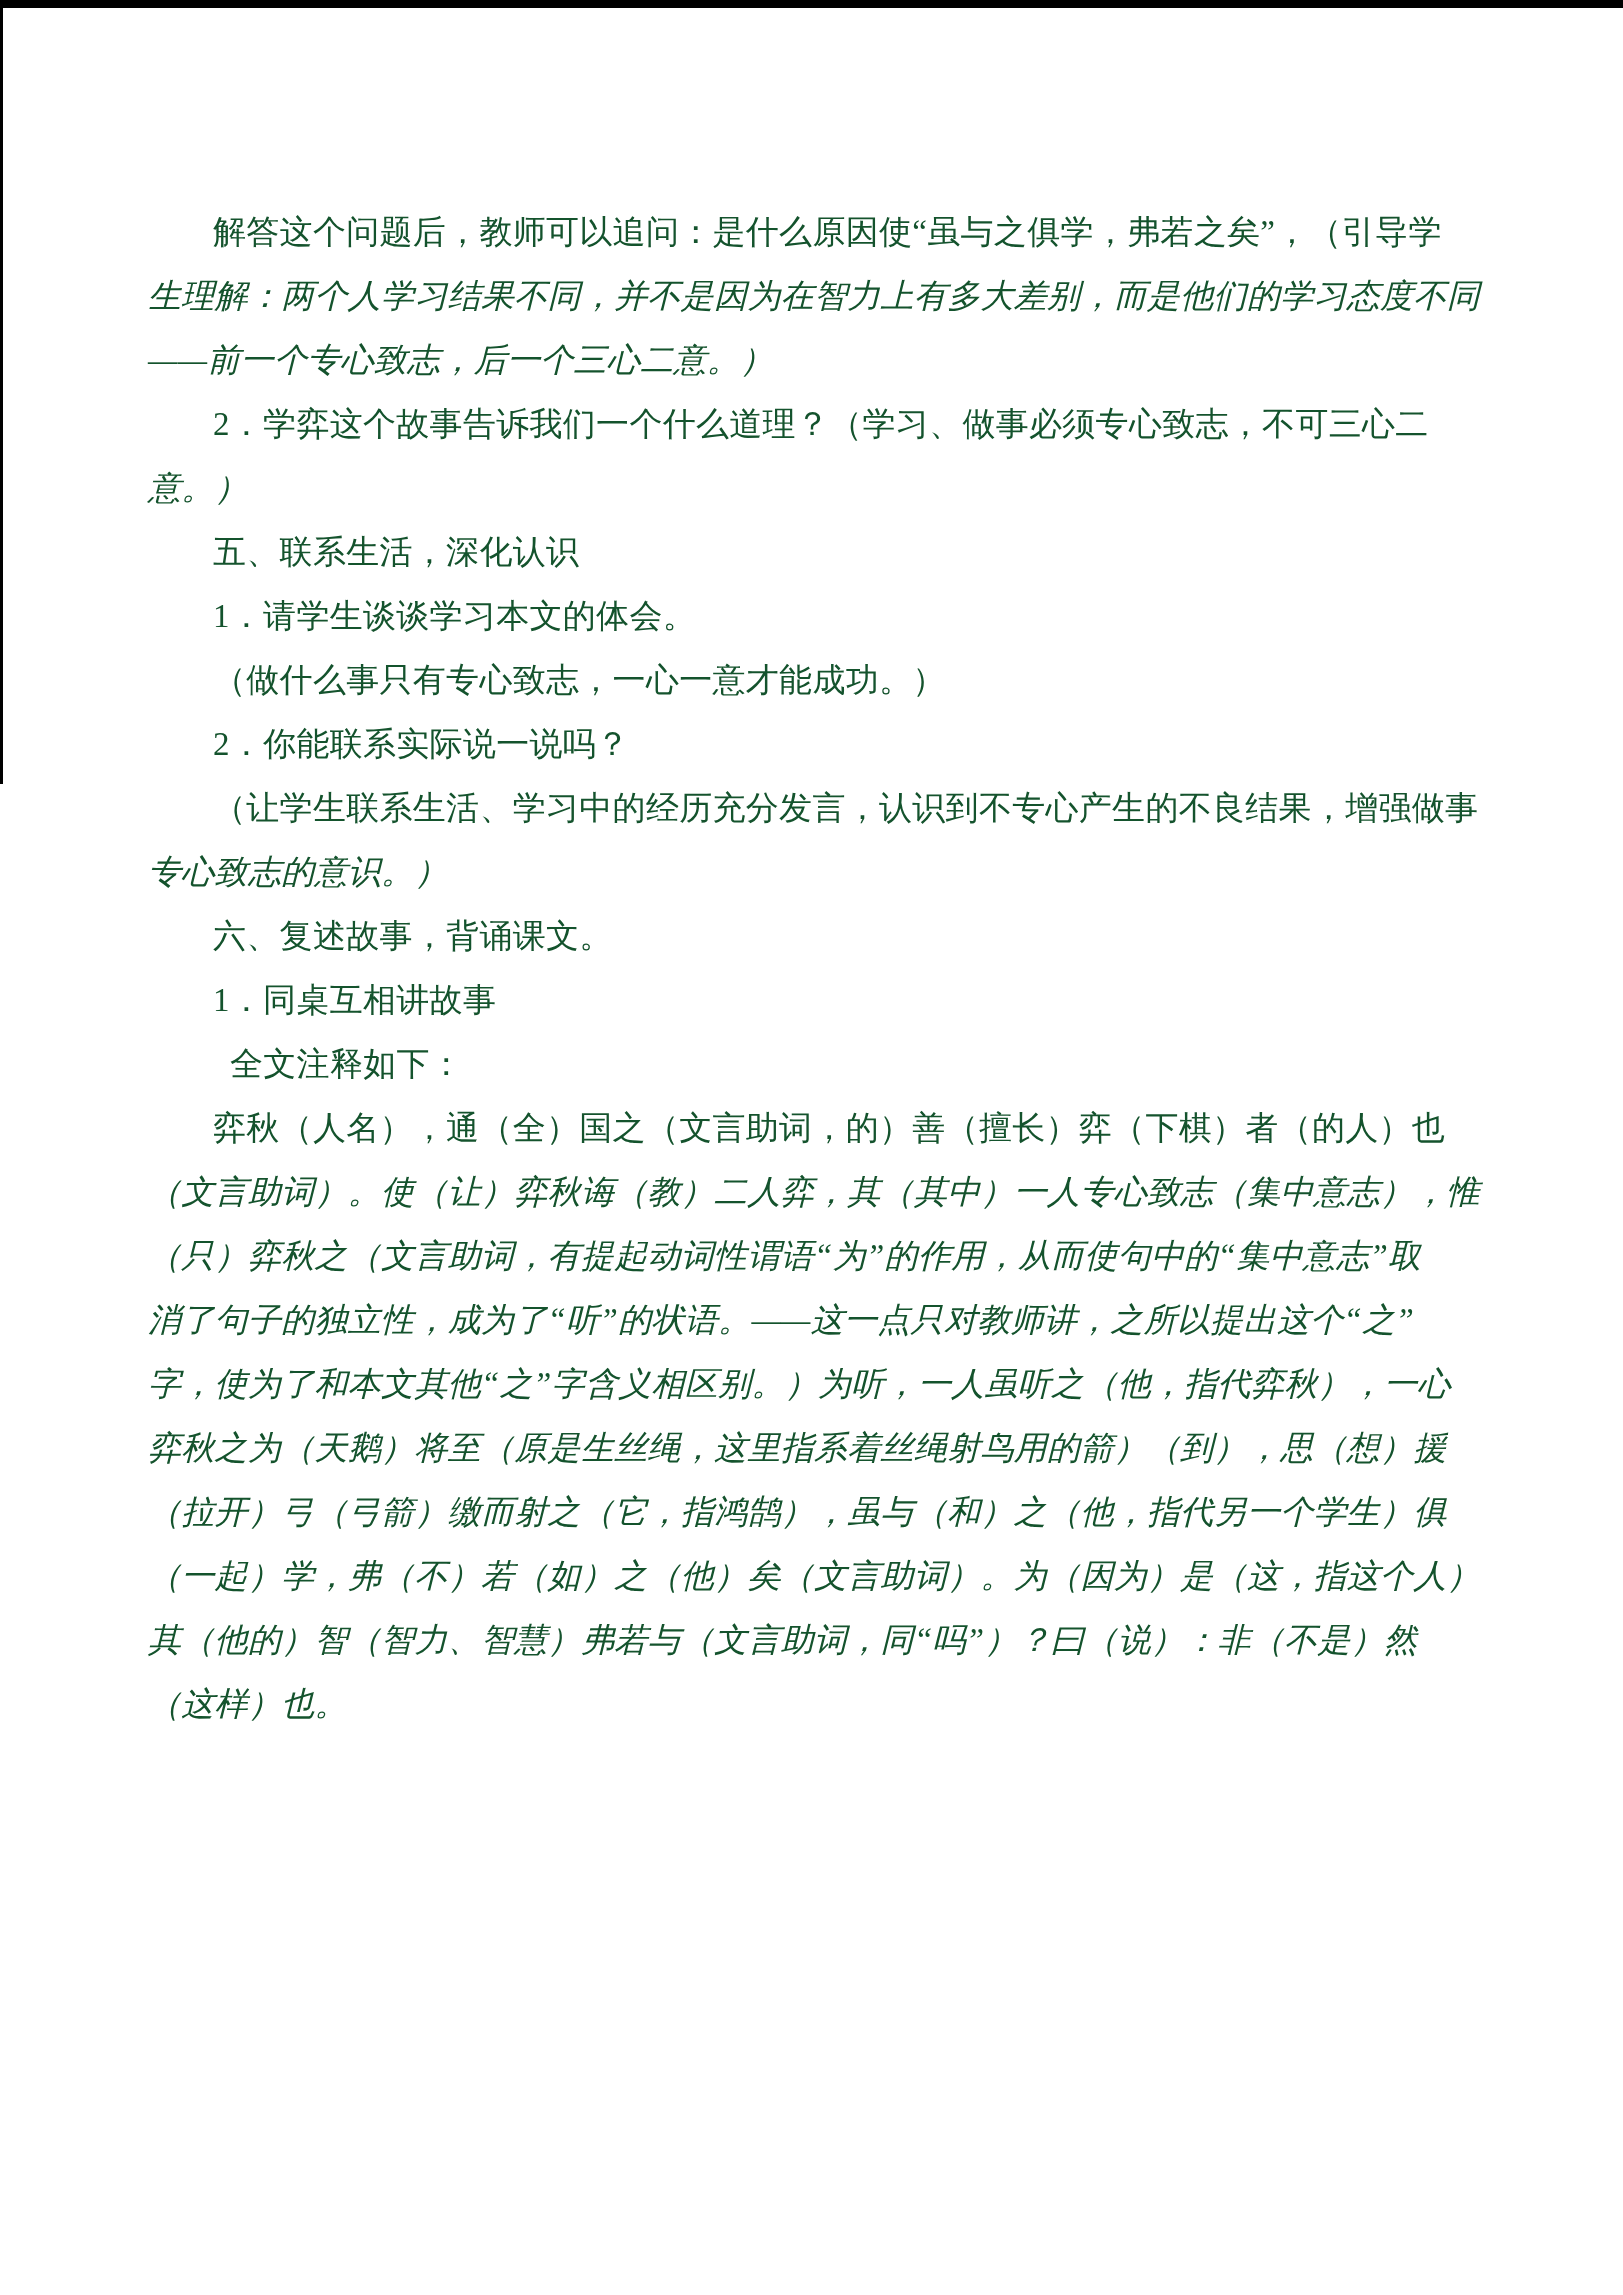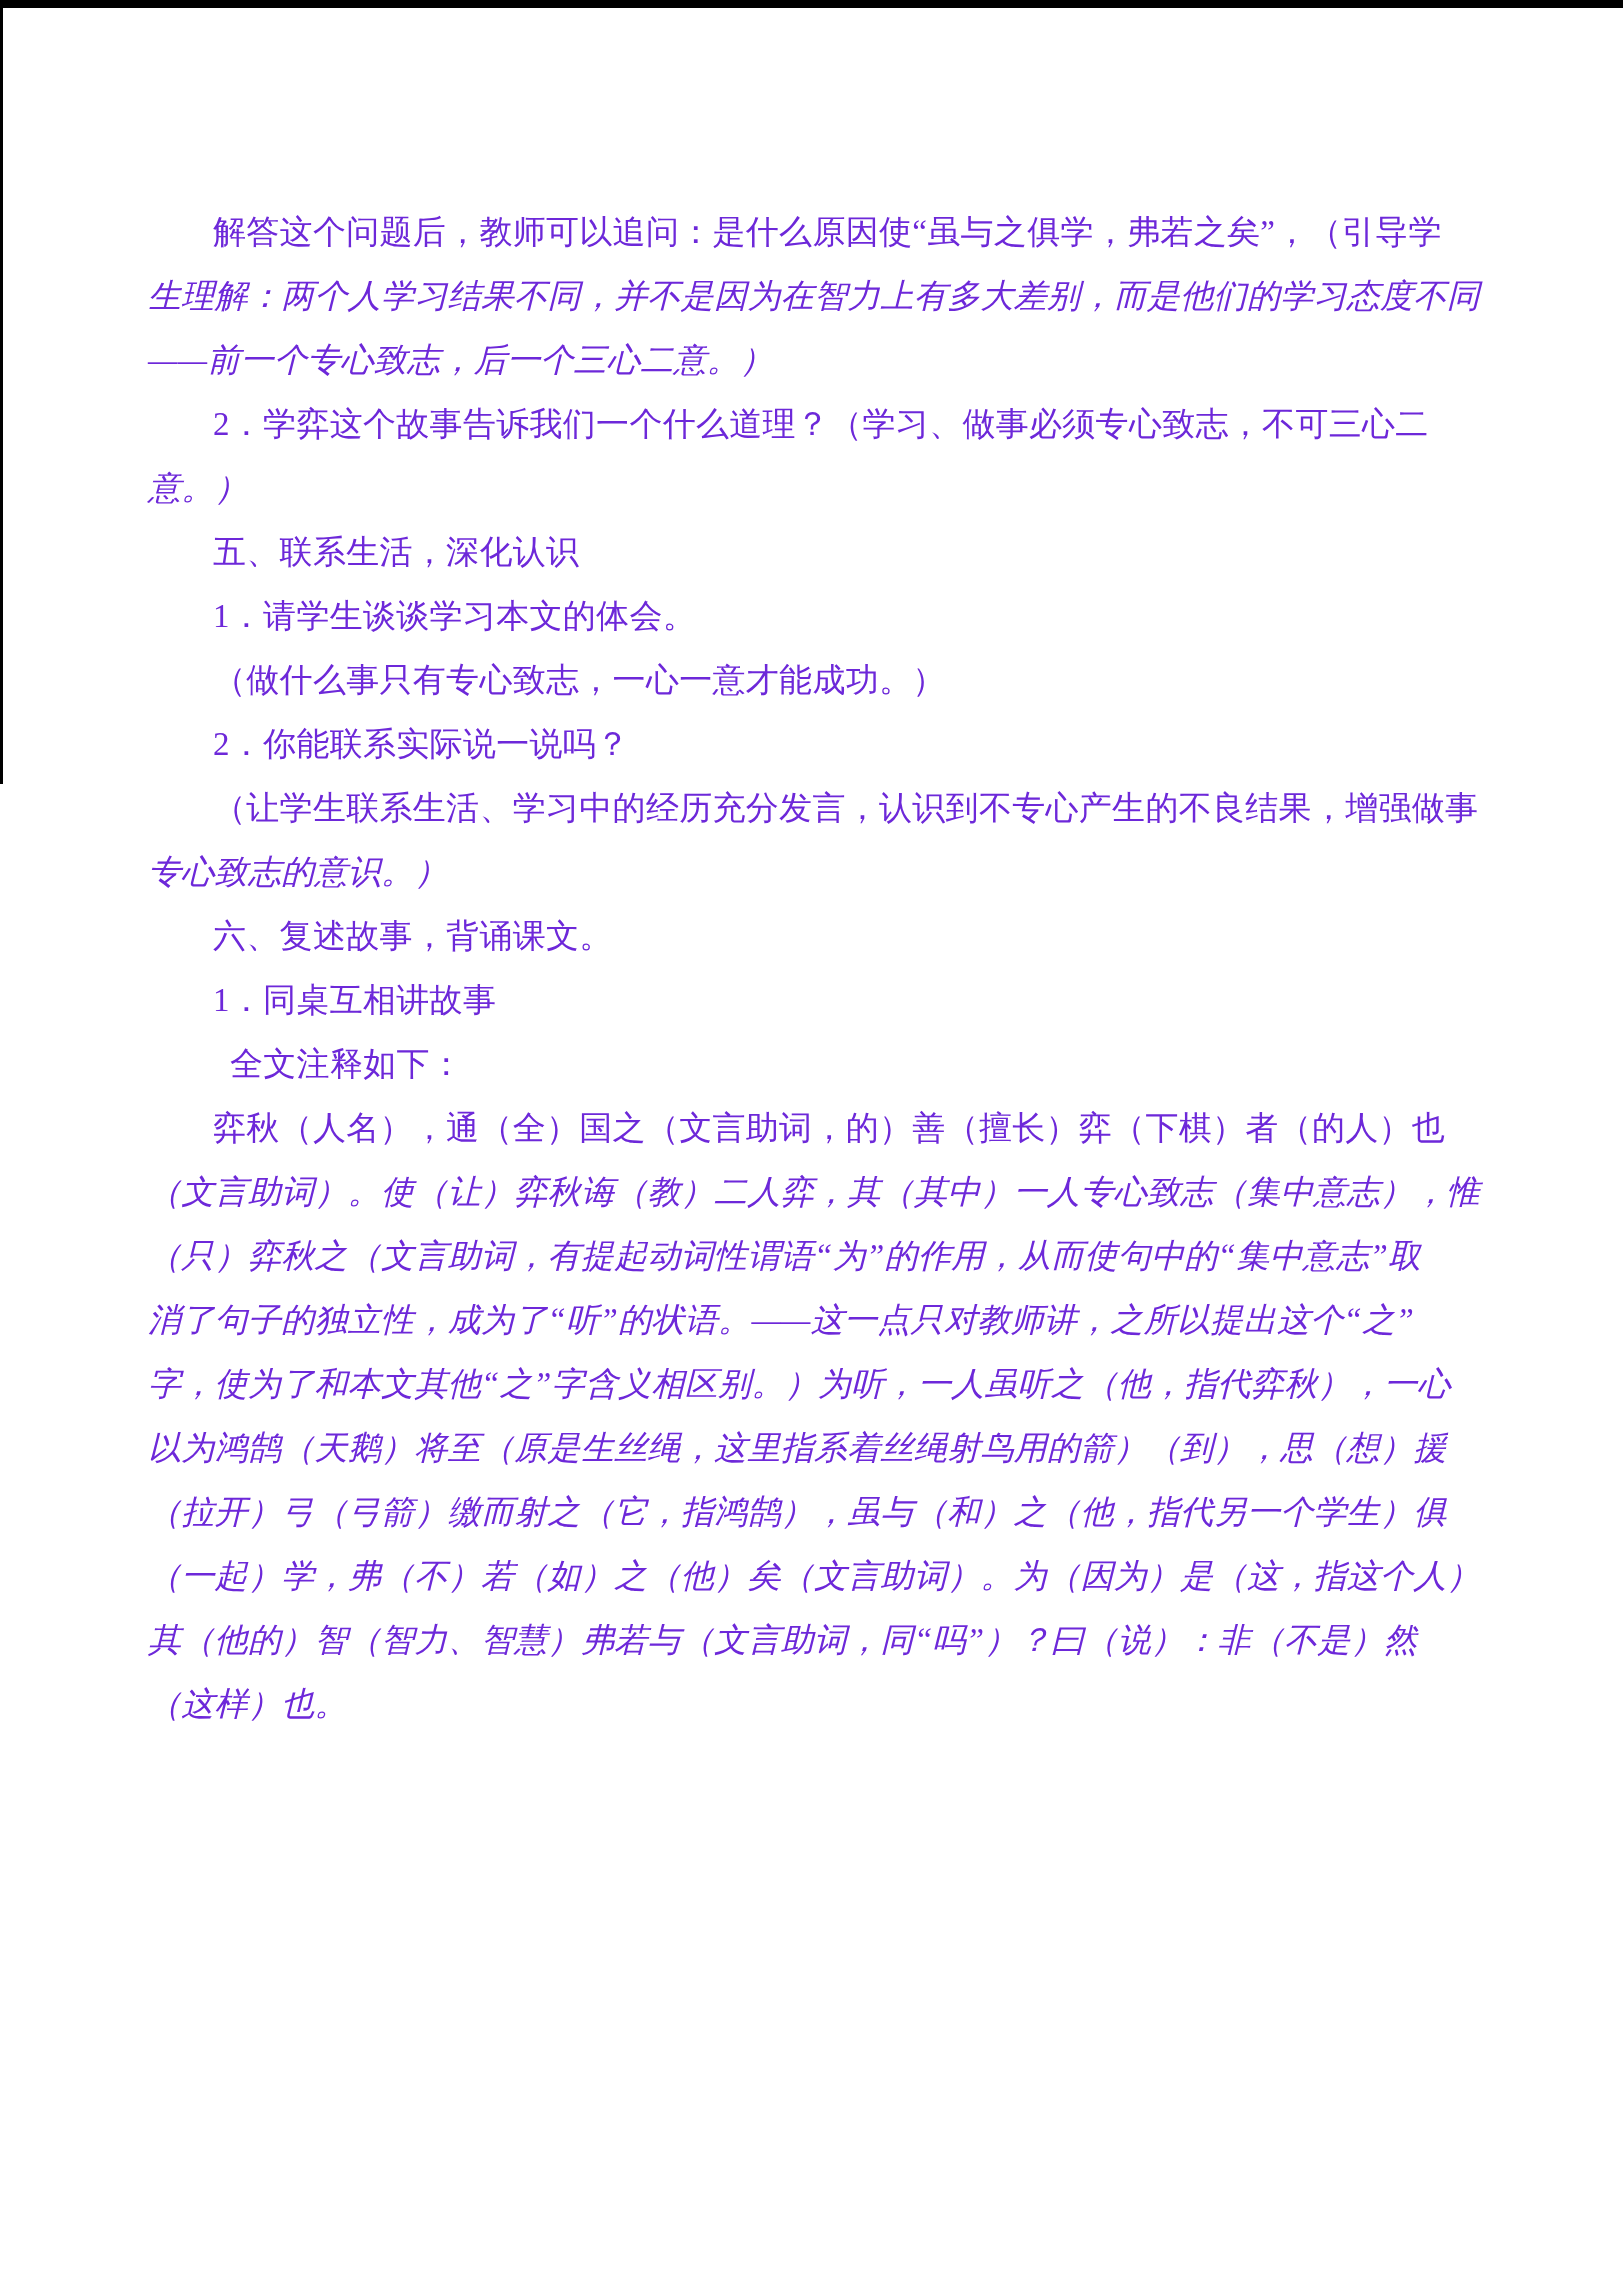--- a/index.html
+++ b/index.html
@@ -31,21 +31,21 @@
     height: 784px;
     background: #000000;
   }
   .doc-body {
     position: absolute;
     left: 148px;
     top: 200px;
     width: 1360px;
     font-size: 33px;
     line-height: 64px;
-    color: #6d28d9;
+    color: #14532d;
     letter-spacing: 0.3px;
   }
   .text-line {
     height: 64px;
     white-space: nowrap;
   }
   .indent-0   { padding-left: 0; font-style: italic; }
   .indent-2   { padding-left: 65px; }
   .indent-2_5 { padding-left: 82px; }
 </style>
@@ -68,20 +68,20 @@
       <div class="text-line indent-2">（让学生联系生活、学习中的经历充分发言，认识到不专心产生的不良结果，增强做事</div>
       <div class="text-line indent-0">专心致志的意识。）</div>
       <div class="text-line indent-2">六、复述故事，背诵课文。</div>
       <div class="text-line indent-2">1．同桌互相讲故事</div>
       <div class="text-line indent-2_5">全文注释如下：</div>
       <div class="text-line indent-2">弈秋（人名），通（全）国之（文言助词，的）善（擅长）弈（下棋）者（的人）也</div>
       <div class="text-line indent-0">（文言助词）。使（让）弈秋诲（教）二人弈，其（其中）一人专心致志（集中意志），惟</div>
       <div class="text-line indent-0">（只）弈秋之（文言助词，有提起动词性谓语“为”的作用，从而使句中的“集中意志”取</div>
       <div class="text-line indent-0">消了句子的独立性，成为了“听”的状语。——这一点只对教师讲，之所以提出这个“之”</div>
       <div class="text-line indent-0">字，使为了和本文其他“之”字含义相区别。）为听，一人虽听之（他，指代弈秋），一心</div>
-      <div class="text-line indent-0">以为鸿鹄（天鹅）将至（原是生丝绳，这里指系着丝绳射鸟用的箭）（到），思（想）援</div>
+      <div class="text-line indent-0">弈秋之为（天鹅）将至（原是生丝绳，这里指系着丝绳射鸟用的箭）（到），思（想）援</div>
       <div class="text-line indent-0">（拉开）弓（弓箭）缴而射之（它，指鸿鹄），虽与（和）之（他，指代另一个学生）俱</div>
       <div class="text-line indent-0">（一起）学，弗（不）若（如）之（他）矣（文言助词）。为（因为）是（这，指这个人）</div>
       <div class="text-line indent-0">其（他的）智（智力、智慧）弗若与（文言助词，同“吗”）？曰（说）：非（不是）然</div>
       <div class="text-line indent-0">（这样）也。</div>
     </div>
 </div>
 
 
 </body></html>

